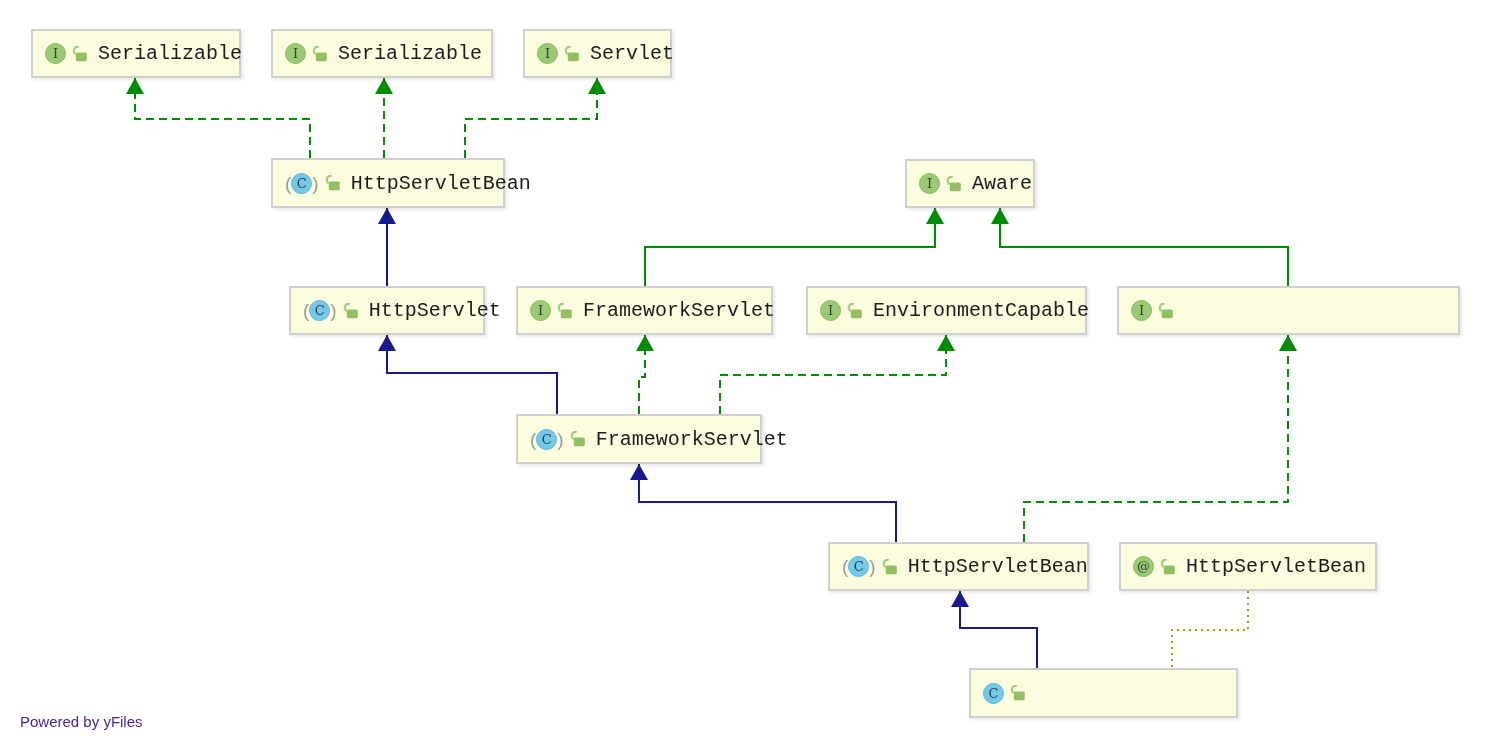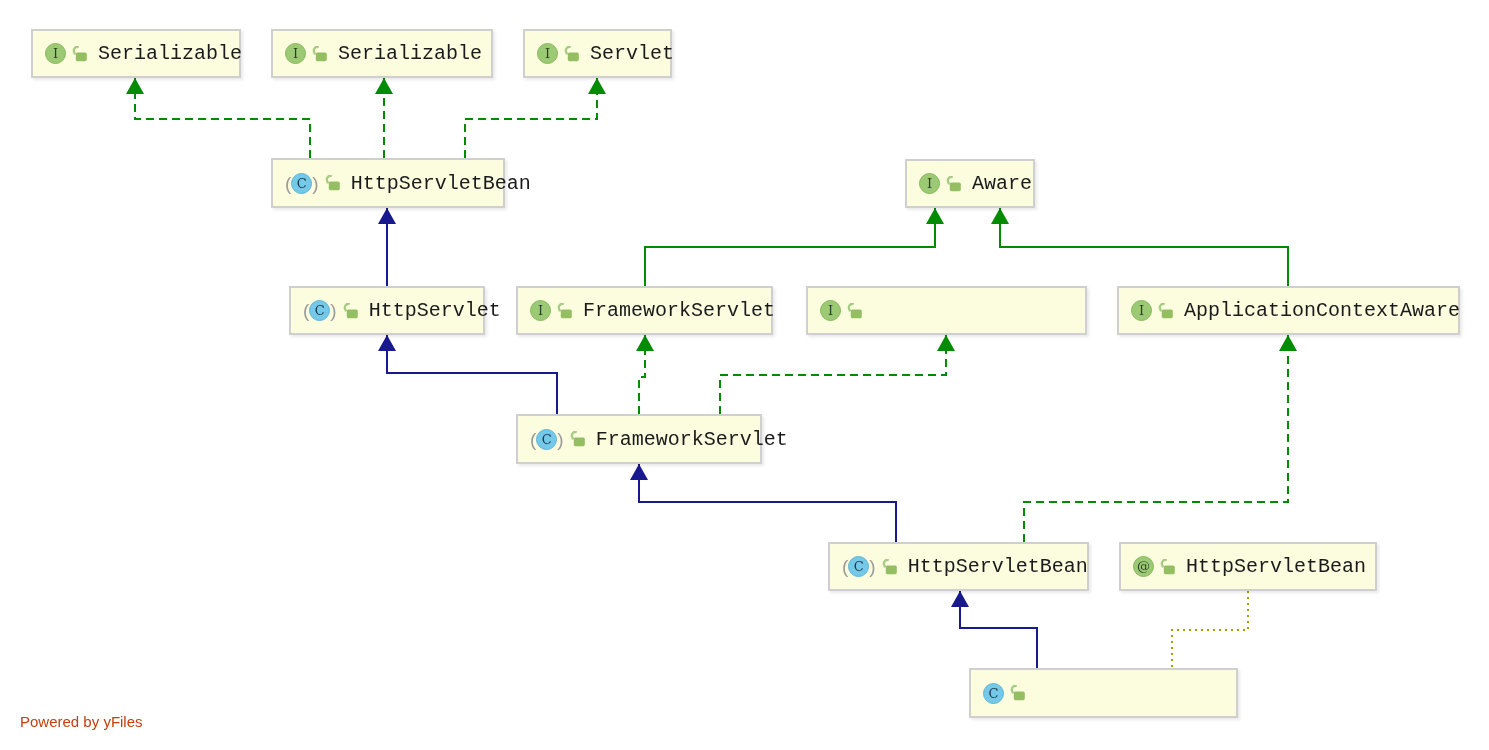--- a/index.html
+++ b/index.html
@@ -29,21 +29,21 @@
     flex:0 0 auto;
   }
   .circle.interface, .circle.annotation{background:#9cca74;border:1px solid #85b85d;color:#2c402c;}
   .circle.abstract-class, .circle.class{background:#74c8e8;border:1px solid #5eb5d8;color:#1f3a4d;}
   .paren{font-family:"Liberation Sans", sans-serif;font-size:19px;color:#9b9b9b;line-height:19px;flex:0 0 auto;}
   .lock{margin-left:5px;flex:0 0 auto;}
   .label{margin-left:10px;}
   .footer{
     position:absolute;left:20px;top:713px;
     font-family:"Liberation Sans", sans-serif;
-    font-size:15px;color:#c2410c;
+    font-size:15px;color:#4c1d95;
   }
 </style>
 </head>
 <body>
 
 <div class="canvas">
   <svg id="edge-layer" xmlns="http://www.w3.org/2000/svg">
       <g>
         <polyline points="310,158 310,119 135,119 135,78" fill="none" stroke="#008c00" stroke-width="2" stroke-linecap="butt" stroke-dasharray="8 5"></polyline>
         <polygon points="135,78 126,94 144,94" fill="#008c00"></polygon>
@@ -173,30 +173,30 @@
       <span class="label">FrameworkServlet</span>
     </div>
     <div class="node" style="left: 806px; top: 286px; width: 281px; height: 49px;">
       <span class="iconwrap">
         <span class="circle interface">I</span>
       </span>
       <svg class="lock" width="17" height="16" viewBox="0 0 17 16">
         <path d="M3.2 8.2 L3.2 5.6 A3.8 3.8 0 0 1 9.4 2.7" fill="none" stroke="#a5cc82" stroke-width="2.3" transform="rotate(-22 4 6)"></path>
         <rect x="4.8" y="6.6" width="11" height="8.6" rx="1.6" fill="#93be62"></rect>
       </svg>
+      <span class="label">EnvironmentCapable</span>
     </div>
     <div class="node" style="left: 1117px; top: 286px; width: 343px; height: 49px;">
       <span class="iconwrap">
         <span class="circle interface">I</span>
       </span>
       <svg class="lock" width="17" height="16" viewBox="0 0 17 16">
         <path d="M3.2 8.2 L3.2 5.6 A3.8 3.8 0 0 1 9.4 2.7" fill="none" stroke="#a5cc82" stroke-width="2.3" transform="rotate(-22 4 6)"></path>
         <rect x="4.8" y="6.6" width="11" height="8.6" rx="1.6" fill="#93be62"></rect>
       </svg>
-      <span class="label">ApplicationContextAware</span>
     </div>
     <div class="node" style="left: 516px; top: 414px; width: 246px; height: 50px;">
       <span class="iconwrap">
         <span class="paren">(</span>
         <span class="circle abstract-class">C</span>
         <span class="paren">)</span>
       </span>
       <svg class="lock" width="17" height="16" viewBox="0 0 17 16">
         <path d="M3.2 8.2 L3.2 5.6 A3.8 3.8 0 0 1 9.4 2.7" fill="none" stroke="#a5cc82" stroke-width="2.3" transform="rotate(-22 4 6)"></path>
         <rect x="4.8" y="6.6" width="11" height="8.6" rx="1.6" fill="#93be62"></rect>

